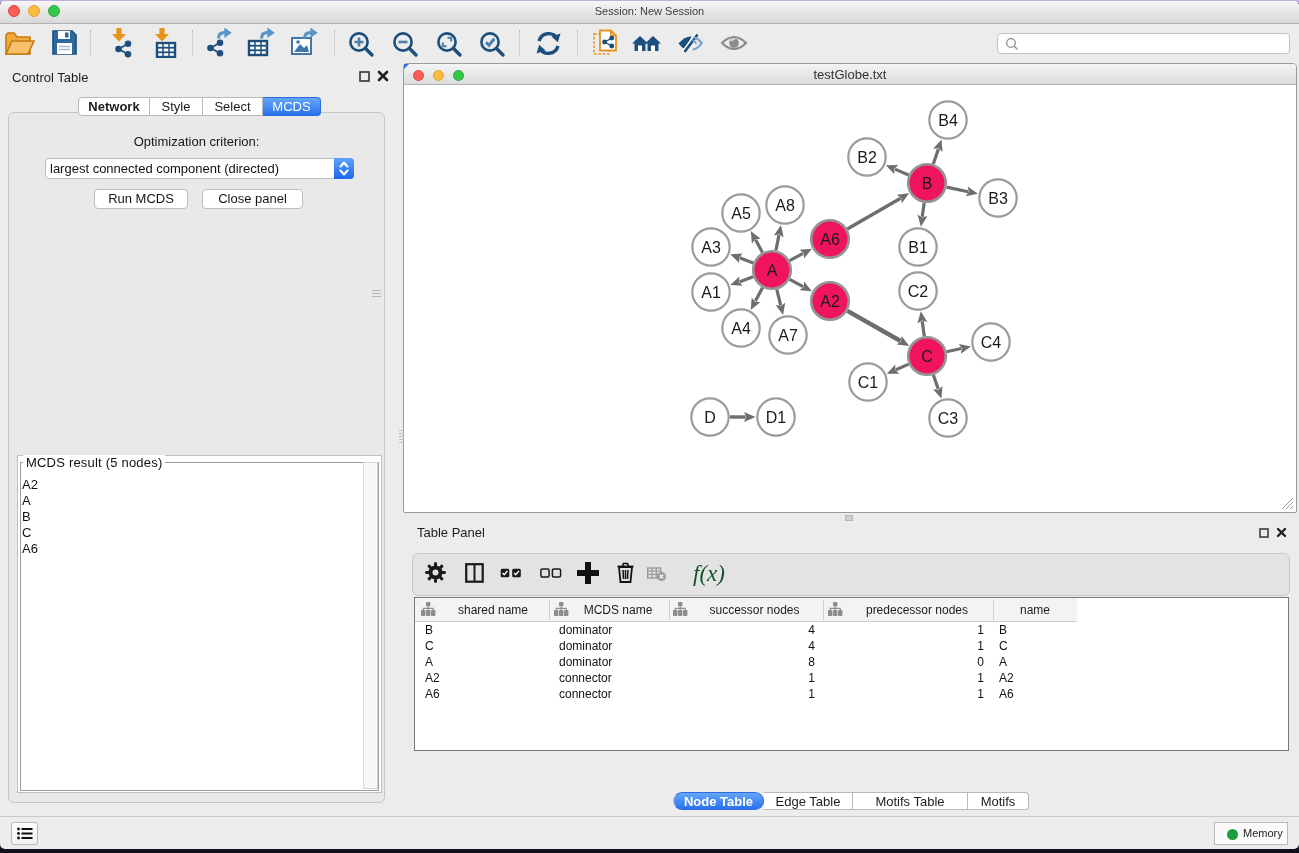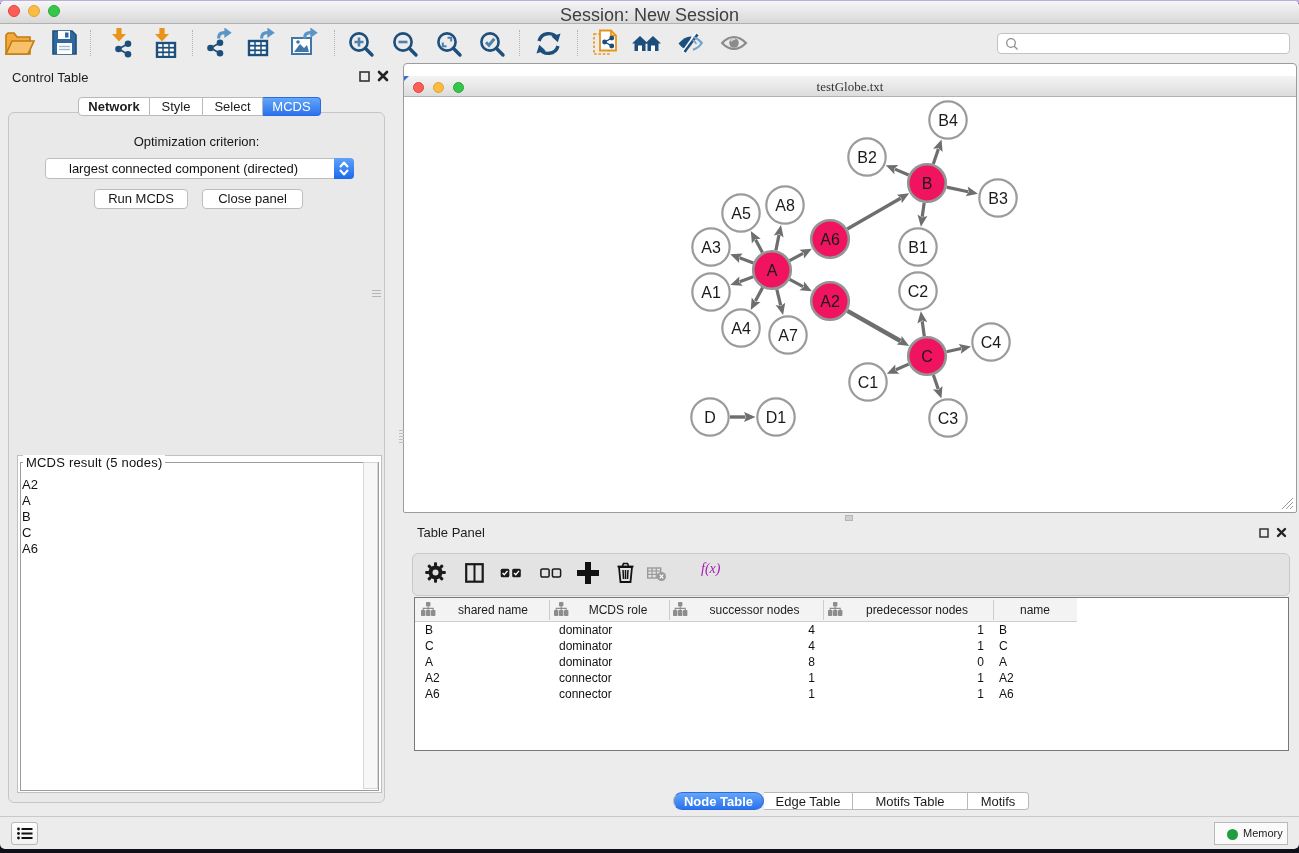--- a/index.html
+++ b/index.html
@@ -1,52 +1,52 @@
 <!DOCTYPE html>
 <html><head>
 <meta charset="utf-8">
 <style>
 *{margin:0;padding:0;box-sizing:border-box;}
 html,body{width:1299px;height:853px;overflow:hidden;}
 body{font-family:"Liberation Sans",sans-serif;background:linear-gradient(#bfaede 0,#bfaede 3px,#191926 3px,#10101a 100%);position:relative;}
 #win{position:absolute;left:0;top:1px;width:1299px;height:848px;background:#ececec;border-radius:5px;overflow:hidden;}
 
 #titlebar{position:absolute;left:0;top:1px;width:1299px;height:23px;background:linear-gradient(#f6f6f6,#d8d8d8);border-bottom:1px solid #b1b1b1;border-radius:5px 5px 0 0;}
-#titlebar .t{position:absolute;left:0;right:0;top:4px;text-align:center;font-size:18px;color:#3e3e3e;}
+#titlebar .t{position:absolute;left:0;right:0;top:4px;text-align:center;font-size:11px;color:#3e3e3e;}
 .tl{position:absolute;top:4px;width:12px;height:12px;border-radius:50%;}
 
 #toolbar{position:absolute;left:0;top:24px;width:1299px;height:36px;background:#ececec;}
 .sep{position:absolute;top:6px;height:26px;width:0;border-left:1px dotted #b5b5b5;}
 .ticon{position:absolute;top:28px;}
 #search{position:absolute;left:997px;top:9px;width:293px;height:21px;background:#fff;border:1px solid #c3c3c3;border-radius:4px;}
 
 #cp-title{position:absolute;left:12px;top:70px;font-size:13px;color:#1d1d1d;}
 #cp-box{position:absolute;left:8px;top:112px;width:377px;height:691px;background:#e9e9e9;border:1px solid #c6c6c6;border-radius:6px;}
 .tabs{position:absolute;display:flex;height:19px;font-size:13px;}
 .tabs .tab{background:#fff;border:1px solid #b9b9b9;border-left:none;color:#1c1c1c;display:flex;align-items:center;justify-content:center;}
 .tabs .tab:first-child{border-left:1px solid #b9b9b9;border-radius:4px 0 0 4px;font-weight:bold;}
 .tabs .tab:last-child{border-radius:0 4px 4px 0;}
 .tabs .sel{background:linear-gradient(#64a6f8,#2a72ee);border-color:#2a6bdf;color:#fff;}
 #cp-tabs{left:78px;top:97px;}
 #cp-tabs .tab:nth-child(1){width:72px;}
 #cp-tabs .tab:nth-child(2){width:53px;}
 #cp-tabs .tab:nth-child(3){width:60px;}
 #cp-tabs .tab:nth-child(4){width:58px;}
 #opt-label{position:absolute;left:8px;top:134px;width:377px;text-align:center;font-size:13px;color:#161616;}
-#dropdown{position:absolute;left:45px;top:158px;width:309px;height:21px;background:#fff;border:1px solid #bdbdbd;border-radius:4px;font-size:13px;color:#111;line-height:19px;padding-left:23px;}
+#dropdown{position:absolute;left:45px;top:158px;width:309px;height:21px;background:#fff;border:1px solid #bdbdbd;border-radius:4px;font-size:13px;color:#111;line-height:19px;padding-left:4px;}
 #dropdown .cap{position:absolute;right:-1px;top:-1px;width:20px;height:21px;border-radius:0 4px 4px 0;background:linear-gradient(#5ea2f8,#1c68ee);}
 .btn{position:absolute;height:20px;background:#fff;border:1px solid #bdbdbd;border-radius:4px;font-size:13px;color:#161616;text-align:center;line-height:18px;}
 #result-box{position:absolute;left:17px;top:455px;width:365px;height:338px;background:#fff;border:1px solid #c0c0c0;}
 #result-fs{position:absolute;left:2px;top:6px;width:359px;height:329px;border:1px solid #9c9c9c;}
 #result-legend{position:absolute;left:5px;top:-1px;background:#fff;font-size:13px;letter-spacing:0.2px;color:#111;padding:0 3px;}
 #result-list{position:absolute;left:4px;top:21px;font-size:13px;color:#111;line-height:16px;}
 #result-sb{position:absolute;right:3px;top:6px;width:15px;height:327px;background:#f7f7f7;border:1px solid #d6d6d6;}
 
 #iframe{position:absolute;left:403px;top:63px;width:894px;height:450px;background:#fff;border:1px solid #9c9c9c;border-radius:4px 4px 2px 2px;}
-#iframe .bar{position:absolute;left:0;top:12px;right:0;height:21px;background:linear-gradient(#f4f4f4,#dcdcdc);border-bottom:1px solid #b2b2b2;border-radius:3px 3px 0 0;font-family:Liberation Serif, serif;}
+#iframe .bar{position:absolute;left:0;top:0;right:0;height:21px;background:linear-gradient(#f4f4f4,#dcdcdc);border-bottom:1px solid #b2b2b2;border-radius:3px 3px 0 0;}
 #iframe .bar .t{position:absolute;left:0;right:0;top:3px;text-align:center;font-size:13px;color:#333;}
 .tl2{position:absolute;top:6px;width:11px;height:11px;border-radius:50%;}
 #grip{position:absolute;right:2px;bottom:2px;width:13px;height:13px;}
 
 #tp-title{position:absolute;left:417px;top:525px;font-size:13px;color:#1d1d1d;}
 #tp-toolbar{position:absolute;left:412px;top:553px;width:878px;height:43px;background:#e3e3e3;border:1px solid #c9c9c9;border-radius:6px;}
 #tbl{position:absolute;left:414px;top:597px;width:875px;height:154px;background:#fff;border:1px solid #787878;}
 #tbl-head{position:absolute;left:0;top:0;right:0;height:24px;background:#f3f3f3;border-bottom:1px solid #cecece;font-size:12px;color:#1c1c1c;}
 .hdiv{position:absolute;top:2px;height:20px;width:0;border-left:1px solid #cdcdcd;}
 .hcell{position:absolute;top:5px;text-align:center;}
@@ -402,21 +402,21 @@
     </svg>
     <svg style="position:absolute;left:234px;top:12px" width="20" height="16" viewBox="0 0 20 16">
       <rect x="0.7" y="2" width="13" height="10" fill="none" stroke="#9a9a9a" stroke-width="1.4"></rect>
       <line x1="0.7" y1="5" x2="13.7" y2="5" stroke="#9a9a9a" stroke-width="1.2"></line>
       <line x1="0.7" y1="8.4" x2="13.7" y2="8.4" stroke="#9a9a9a" stroke-width="1.2"></line>
       <line x1="5" y1="2" x2="5" y2="12" stroke="#9a9a9a" stroke-width="1.2"></line>
       <line x1="9.3" y1="2" x2="9.3" y2="12" stroke="#9a9a9a" stroke-width="1.2"></line>
       <circle cx="14.5" cy="10.5" r="4.5" fill="#9a9a9a"></circle>
       <path d="M12.7 8.7 L16.3 12.3 M16.3 8.7 L12.7 12.3" stroke="#fff" stroke-width="1.2"></path>
     </svg>
-    <div style="position:absolute;left:288px;top:7px;font-family:'Liberation Serif',serif;font-style:italic;font-size:14px;color:#a21caf;">f(x)</div>
+    <div style="position:absolute;left:280px;top:7px;font-family:'Liberation Serif',serif;font-style:italic;font-size:23px;color:#14532d;">f(x)</div>
   </div>
 <div id="tbl">
   <div id="tbl-head">
     <div class="hdiv" style="left:134px"></div>
     <div class="hdiv" style="left:254px"></div>
     <div class="hdiv" style="left:408px"></div>
     <div class="hdiv" style="left:578px"></div>
     <div class="hdiv" style="left:662px"></div>
     <svg class="treeicon" style="left:6px" width="15" height="15" viewBox="0 0 15 15">
         <g fill="#8d8d8d">
@@ -448,21 +448,21 @@
       <svg class="treeicon" style="left:413px" width="15" height="15" viewBox="0 0 15 15">
         <g fill="#8d8d8d">
           <rect x="5" y="0" width="4.4" height="4.4" rx="0.8"></rect>
           <rect x="0" y="8" width="4.4" height="6" rx="0.8"></rect>
           <rect x="5" y="8" width="4.4" height="6" rx="0.8"></rect>
           <rect x="10" y="8" width="4.4" height="6" rx="0.8"></rect>
           <path d="M7.2 4.4 L7.2 8 M2.2 8 L2.2 6.4 L12.2 6.4 L12.2 8" stroke="#8d8d8d" stroke-width="1.1" fill="none"></path>
         </g>
       </svg>
     <div class="hcell" style="left:22px;width:112px;">shared name</div>
-    <div class="hcell" style="left:152px;width:102px;">MCDS role</div>
+    <div class="hcell" style="left:152px;width:102px;">MCDS name</div>
     <div class="hcell" style="left:271px;width:137px;">successor nodes</div>
     <div class="hcell" style="left:426px;width:152px;">predecessor nodes</div>
     <div class="hcell" style="left:578px;width:84px;">name</div>
       <div style="position:absolute;left:662px;top:0;right:0;height:24px;background:#fff;"></div>
   </div>
   <div class="trow" style="left:10px;top:24px;">B</div>
     <div class="trow" style="left:144px;top:24px;">dominator</div>
     <div class="trow num" style="left:300px;top:24px;width:100px;">4</div>
     <div class="trow num" style="left:469px;top:24px;width:100px;">1</div>
     <div class="trow" style="left:584px;top:24px;">B</div>

